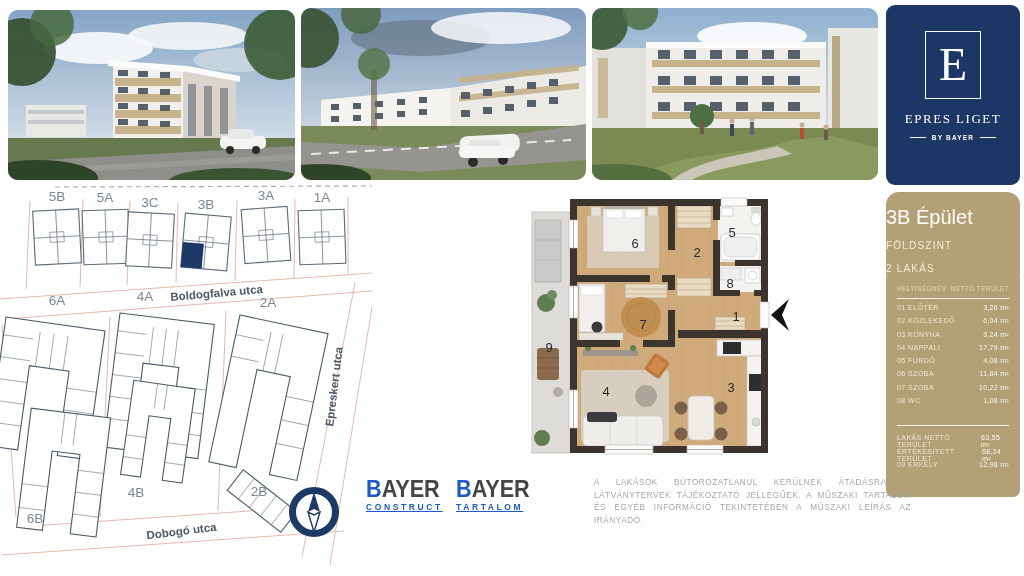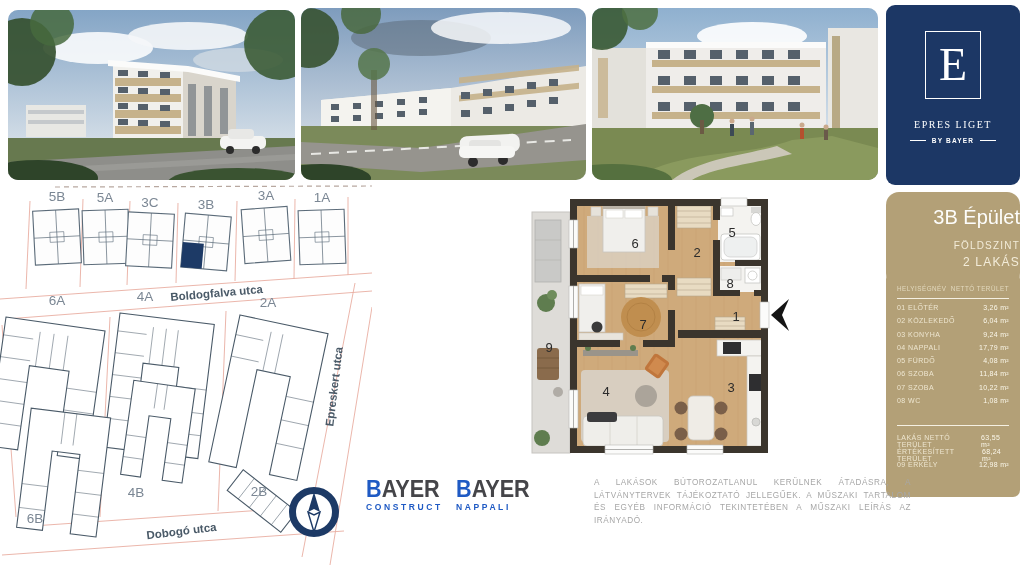--- a/index.html
+++ b/index.html
@@ -18,53 +18,53 @@
     background:#1c3765;display:flex;flex-direction:column;align-items:center;
   }
   .logo-ebox{
     margin-top:26px;width:54px;height:66px;border:1.5px solid #ffffff;
     display:flex;align-items:center;justify-content:center;
   }
   .logo-e{
     font-family:"Liberation Serif", serif;font-size:46px;color:#ffffff;line-height:1;
   }
   .logo-name{
-    margin-top:20px;color:#ffffff;font-family:"Liberation Serif", serif;
-    font-size:10px;letter-spacing:1.5px;white-space:nowrap;
+    margin-top:12px;color:#ffffff;font-family:"Liberation Serif", serif;
+    font-size:13px;letter-spacing:1.5px;white-space:nowrap;
   }
   .logo-byline{
     margin-top:7px;color:#ffffff;font-size:6.5px;font-weight:bold;letter-spacing:1.2px;
     display:flex;align-items:center;gap:6px;
   }
   .logo-byline .dash{display:inline-block;width:16px;height:1px;background:#ffffff;}
   
   .title-card{
     left:886px;top:192px;width:134px;height:94px;border-radius:13px;
-    background:#b3a077;color:#fdfdfb;text-align:right;
+    background:#b3a077;color:#fdfdfb;text-align:left;
   }
   .title-card .t1{font-size:20px;margin-top:14px;}
   .title-card .t2{font-size:10px;letter-spacing:1.2px;color:#f3ecd9;margin-top:11px;}
-  .title-card .t3{font-size:12px;letter-spacing:1.2px;color:#f3ecd9;margin-top:4px;}
+  .title-card .t3{font-size:10px;letter-spacing:1.2px;color:#f3ecd9;margin-top:12px;}
   .table-card{
     left:886px;top:272px;width:134px;height:225px;border-radius:7px;
     background:#b3a077;padding:13px 11px 0 11px;box-sizing:border-box;
   }
   .tbl-head{display:flex;justify-content:space-between;font-size:6.3px;
     letter-spacing:.5px;color:#e3dabf;padding-bottom:6px;border-bottom:1px solid #f5f0e2;}
   .tbl-rows{margin-top:5px;}
   .trow{display:flex;justify-content:space-between;align-items:baseline;height:13.3px;}
   .trow .rl{font-size:7px;letter-spacing:.45px;color:#eee6d0;}
   .trow .rv{font-size:7px;letter-spacing:.3px;color:#fbf7ea;}
   .tbl-divider{height:1px;background:#f5f0e2;margin:15px 0 8px 0;}
   
   .bayer{display:flex;flex-direction:column;line-height:1;}
   .bayer .word{font-size:23px;font-weight:800;letter-spacing:0;color:#454549;
     transform:scaleX(.94);transform-origin:left;}
   .bayer .word .ini{color:#1f5ac4;}
-  .bayer .sub{font-size:8.5px;font-weight:700;letter-spacing:2.6px;color:#1f5ac4;margin-top:2px;}
+  .bayer .sub{font-size:8.5px;font-weight:700;letter-spacing:2.6px;color:#1f5ac4;margin-top:2px;text-decoration:underline;}
   .disclaimer{
     left:594px;top:477px;width:317px;font-size:8.2px;line-height:1.55;
     letter-spacing:.55px;color:#a7a7a7;text-align:justify;
   }
   svg text{font-family:"Liberation Sans", sans-serif;}
 </style>
 </head>
 <body>
 
 <div class="abs render" style="left:8px;top:10px;width:287px;height:170px;">
@@ -643,16 +643,16 @@
   <polygon points="27,7 33,27 27,24 21,27" fill="#1d3a66"></polygon>
   <polygon points="27,47 33,27 27,30 21,27" fill="#ffffff" stroke="#1d3a66" stroke-width="1.4"></polygon>
 </svg>
 
 <div class="abs bayer" style="left:366px;top:478px;">
   <div class="word"><span class="ini">B</span><span>AYER</span></div>
   <div class="sub">CONSTRUCT</div>
 </div>
 <div class="abs bayer" style="left:456px;top:478px;">
   <div class="word"><span class="ini">B</span><span>AYER</span></div>
-  <div class="sub">NAPPALI</div>
+  <div class="sub">TARTALOM</div>
 </div>
 
 <div class="abs disclaimer">A LAKÁSOK BÚTOROZATLANUL KERÜLNEK ÁTADÁSRA, A LÁTVÁNYTERVEK TÁJÉKOZTATÓ JELLEGŰEK. A MŰSZAKI TARTALOM ÉS EGYÉB INFORMÁCIÓ TEKINTETÉBEN A MŰSZAKI LEÍRÁS AZ IRÁNYADÓ.</div>
 
 </body></html>

